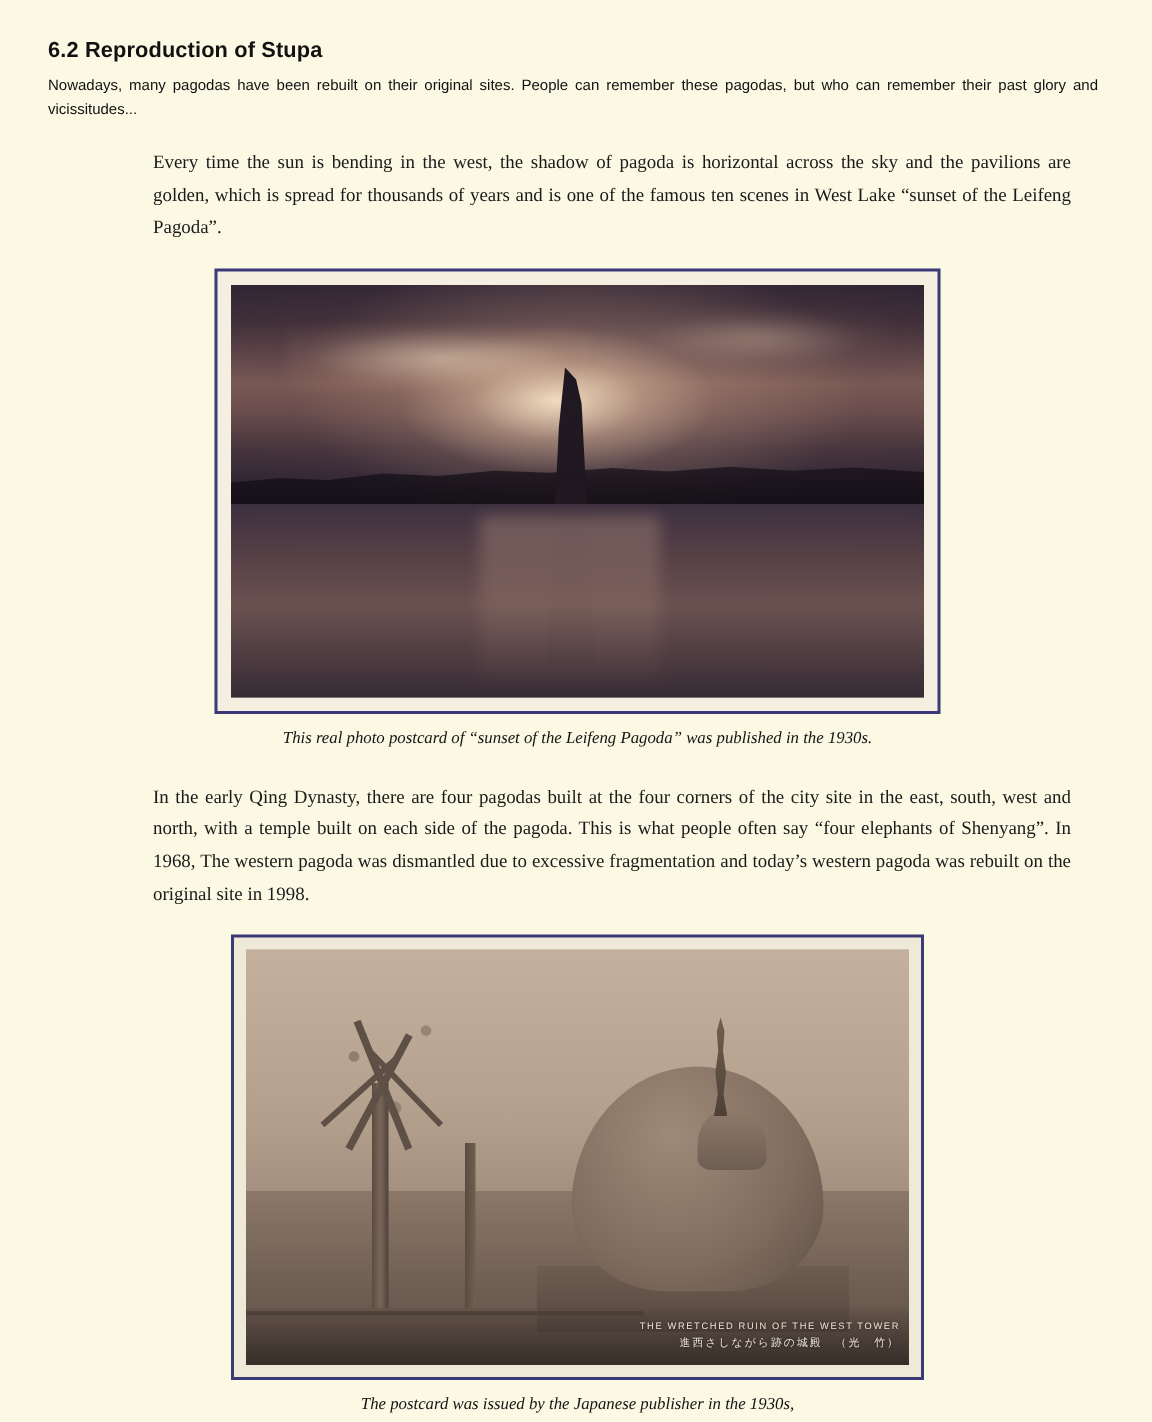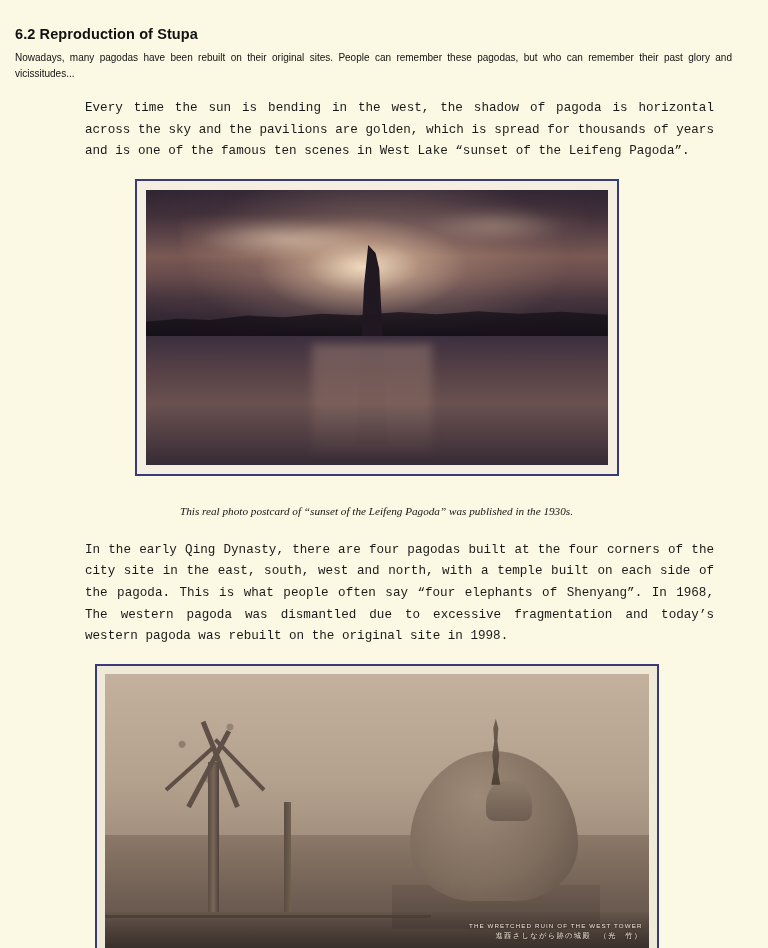--- a/index.html
+++ b/index.html
@@ -13,40 +13,40 @@
     font-family: "Liberation Serif", serif;
     color: #1a1a1a;
     overflow: hidden;
     position: relative;
   }
   .page {
     position: relative;
     width: 768px;
     height: 948px;
     box-sizing: border-box;
-    padding: 26px 30px 0 15px;
+    padding: 26px 30px 0 32px;
   }
   .section-title {
     font-family: "Liberation Sans", sans-serif;
     font-weight: bold;
     font-size: 14.5px;
     letter-spacing: 0.1px;
     margin: 0 0 8px 0;
     color: #111;
   }
   .intro {
     font-family: "Liberation Sans", sans-serif;
     font-size: 10px;
     line-height: 1.55;
     text-align: justify;
     margin: 0 6px 0 0;
     color: #111;
   }
   .body-block {
-    font-family: Liberation Mono, monospace;
+    font-family: Liberation Serif, serif;
     font-size: 12.6px;
     line-height: 1.72;
     text-align: justify;
     margin-left: 70px;
     margin-right: 24px;
   }
   .para-1 { margin-top: 17px; }
   .para-2 { margin-top: 20px; }
 
   
@@ -132,21 +132,21 @@
   .photo1 .shimmer {
     position: absolute;
     left: 36%; top: 56%;
     width: 26%; height: 40%;
     background: linear-gradient(to bottom, rgba(214,176,150,0.30), rgba(150,115,110,0.05));
     filter: blur(5px);
   }
 
   
   .frame2 {
-    width: 564px;
+    width: 462px;
     height: 297px;
     margin: 0 auto;
     border: 2px solid #3b3a78;
     background: #efe9d8;
     box-sizing: border-box;
     padding: 8px;
   }
   .photo2 {
     width: 100%;
     height: 100%;
@@ -258,21 +258,21 @@
     color: #efe6d8;
     text-shadow: 0 0 2px rgba(0,0,0,0.6);
     white-space: nowrap;
   }
 
   .fig-caption {
     font-family: "Liberation Serif", serif;
     font-style: italic;
     font-size: 11.2px;
     text-align: center;
-    margin-top: 27px;
+    margin-top: 8px;
     line-height: 1.5;
     color: #141414;
   }
   .fig-caption div { display: block; }
 </style>
 </head>
 <body>
 
 <div class="page">
 

